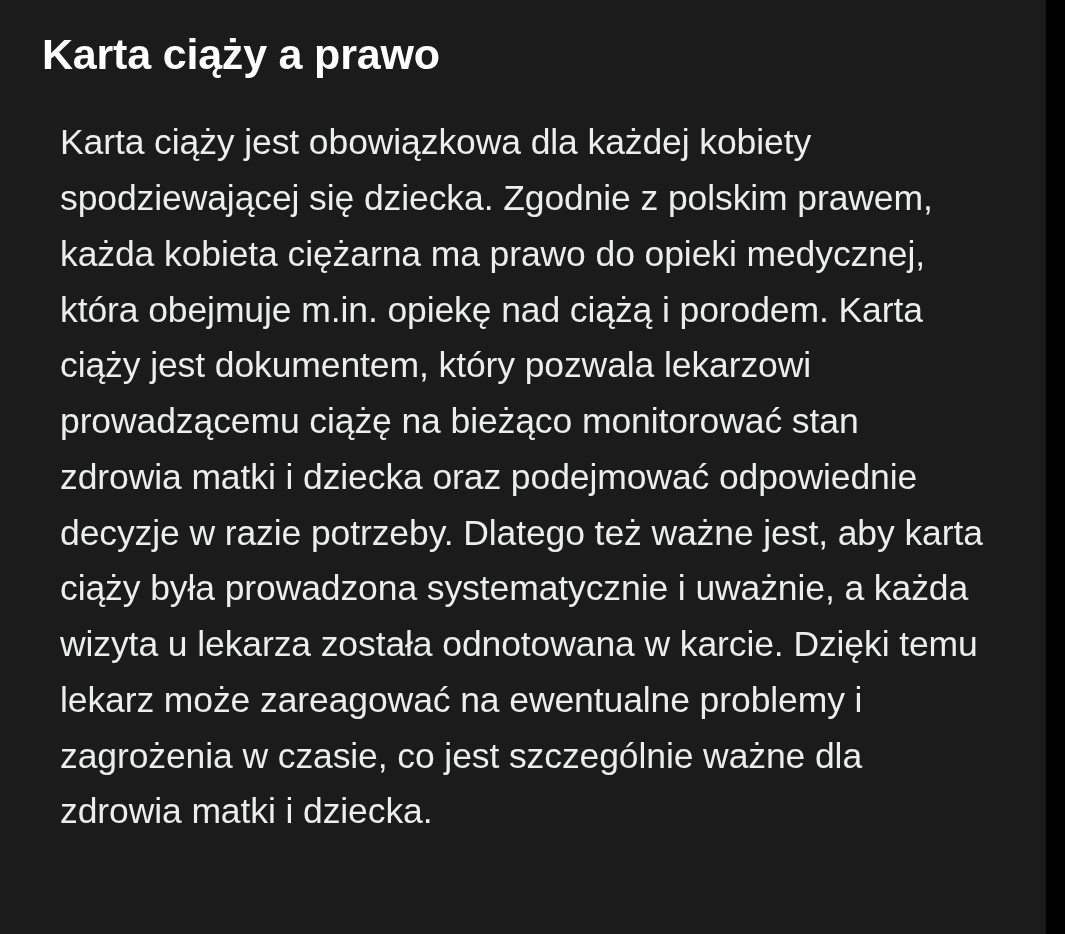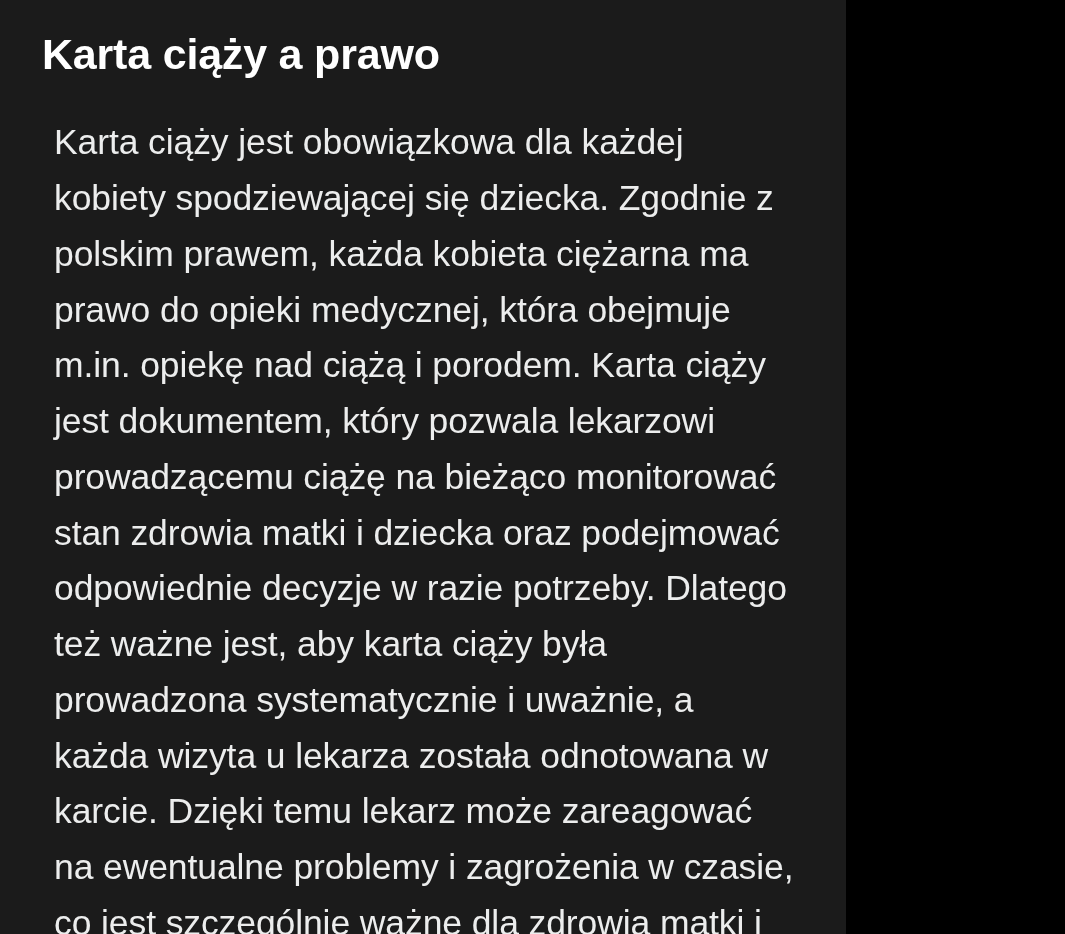--- a/index.html
+++ b/index.html
@@ -8,39 +8,39 @@
     background: #000000;
   }
   body {
     width: 1065px;
     height: 934px;
     overflow: hidden;
     font-family: "Liberation Sans", sans-serif;
   }
   .page {
     box-sizing: border-box;
-    width: 846px;
+    width: 1046px;
     height: 934px;
     background: #1b1b1b;
     padding: 30px 40px 0 42px;
   }
   .article-title {
     color: #ffffff;
     font-size: 43px;
     font-weight: bold;
     letter-spacing: -0.2px;
     line-height: 1.15;
     margin: 0 0 36px 0;
   }
   .article-body {
     color: #eceded;
     font-size: 35.5px;
     font-weight: 400;
     line-height: 1.57;
-    margin: 12px;
+    margin: 18px;
     letter-spacing: -0.1px;
     max-width: 990px;
   }
 </style>
 </head>
 <body>
 
 <div class="page">
   <h1 class="article-title">Karta ciąży a prawo</h1>
   <p class="article-body">Karta ciąży jest obowiązkowa dla każdej kobiety spodziewającej się dziecka. Zgodnie z polskim prawem, każda kobieta ciężarna ma prawo do opieki medycznej, która obejmuje m.in. opiekę nad ciążą i porodem. Karta ciąży jest dokumentem, który pozwala lekarzowi prowadzącemu ciążę na bieżąco monitorować stan zdrowia matki i dziecka oraz podejmować odpowiednie decyzje w razie potrzeby. Dlatego też ważne jest, aby karta ciąży była prowadzona systematycznie i uważnie, a każda wizyta u lekarza została odnotowana w karcie. Dzięki temu lekarz może zareagować na ewentualne problemy i zagrożenia w czasie, co jest szczególnie ważne dla zdrowia matki i dziecka.</p>

